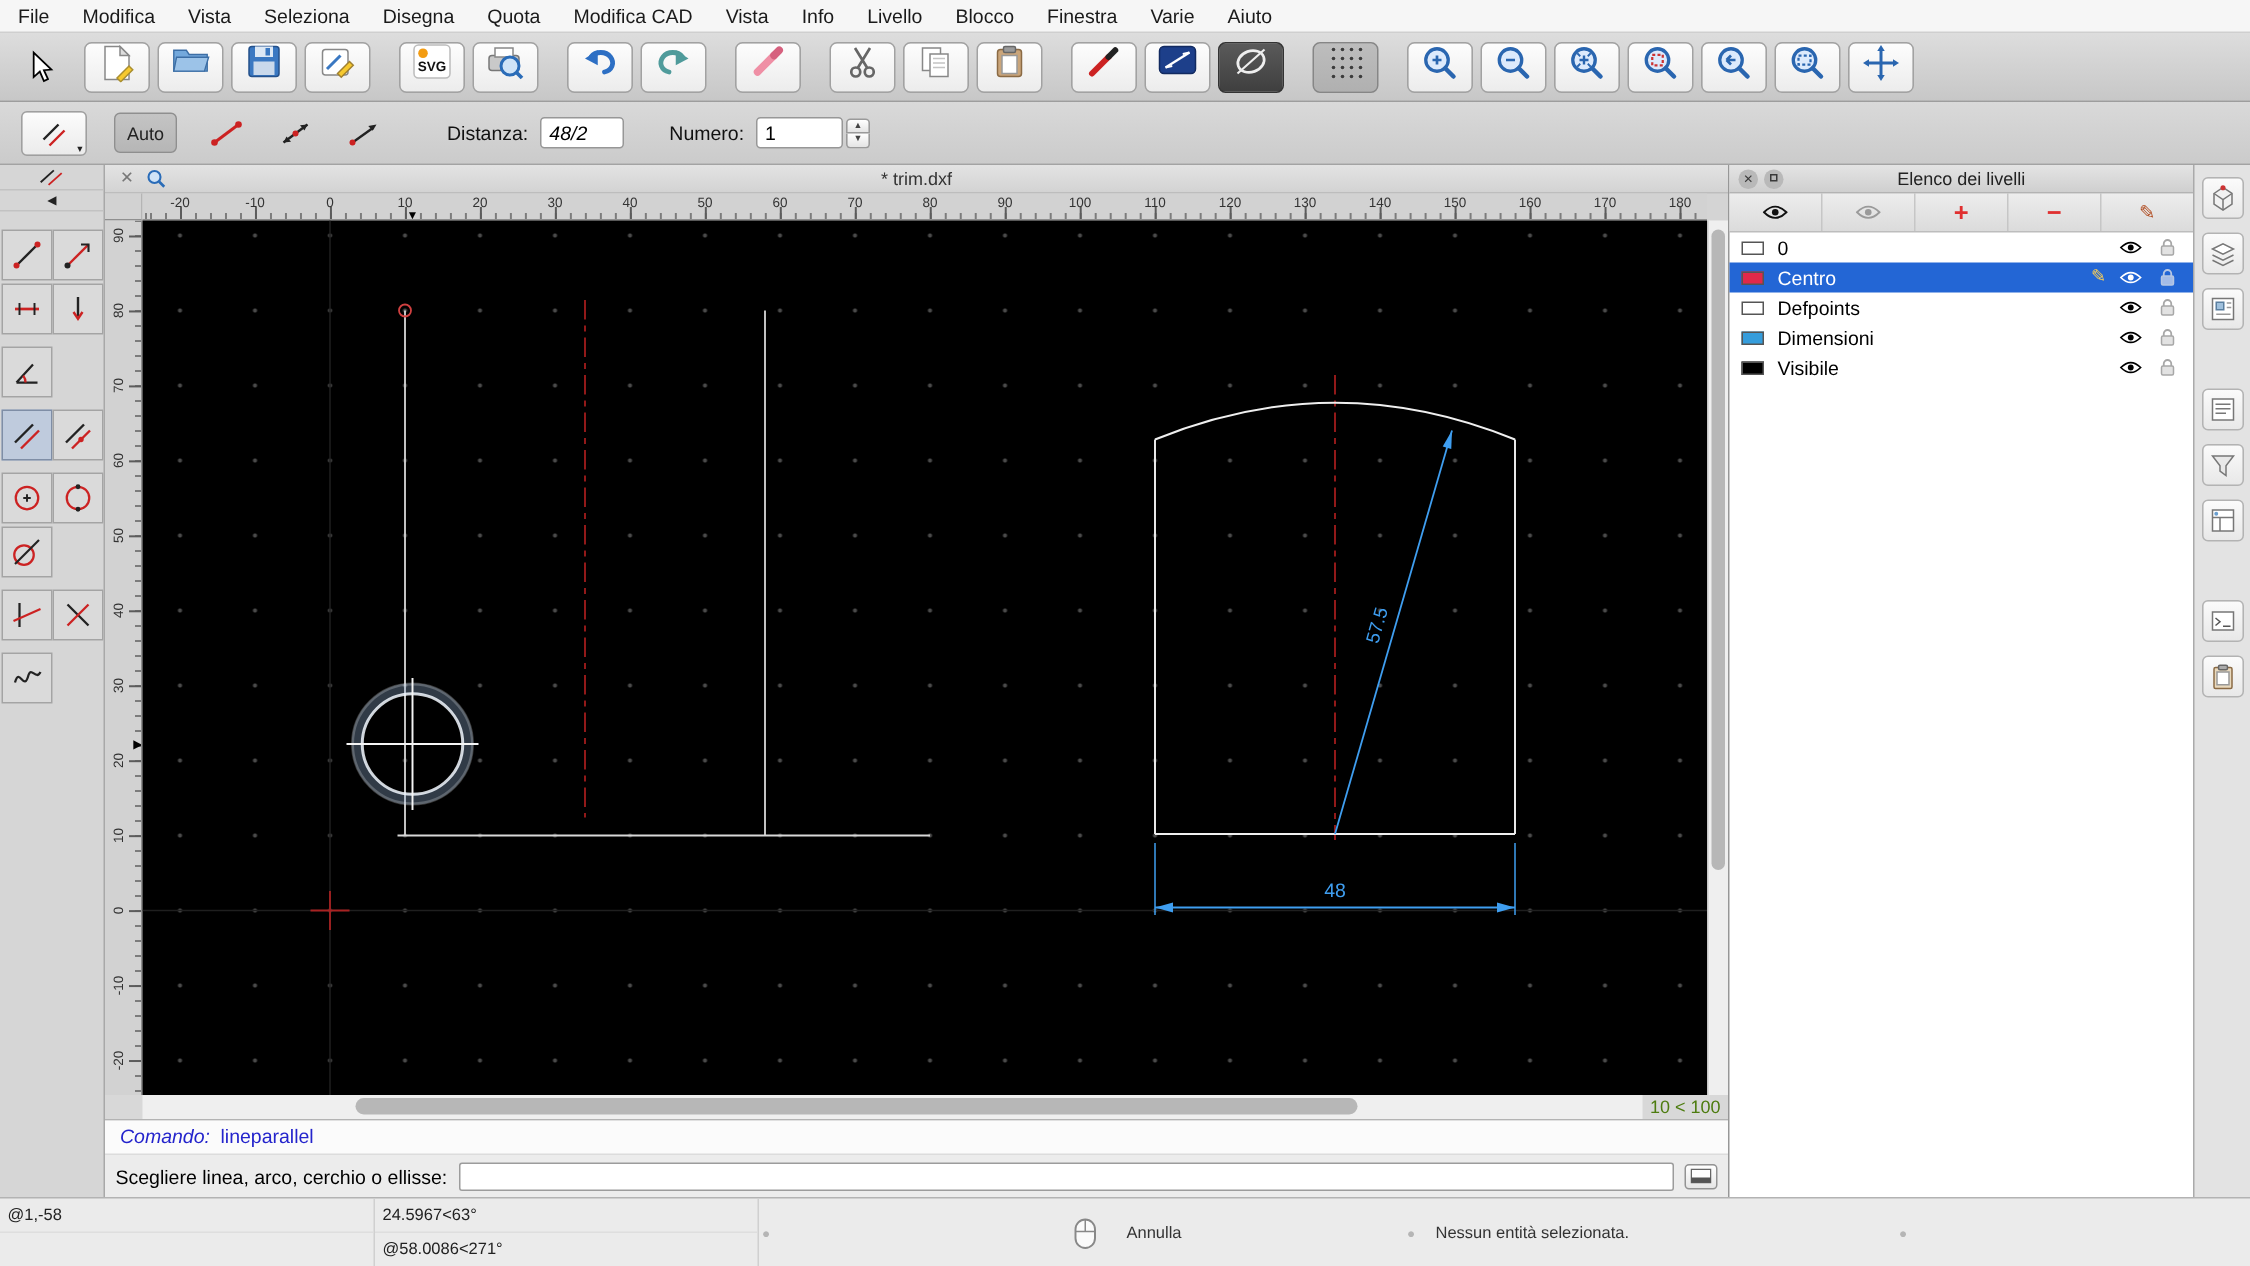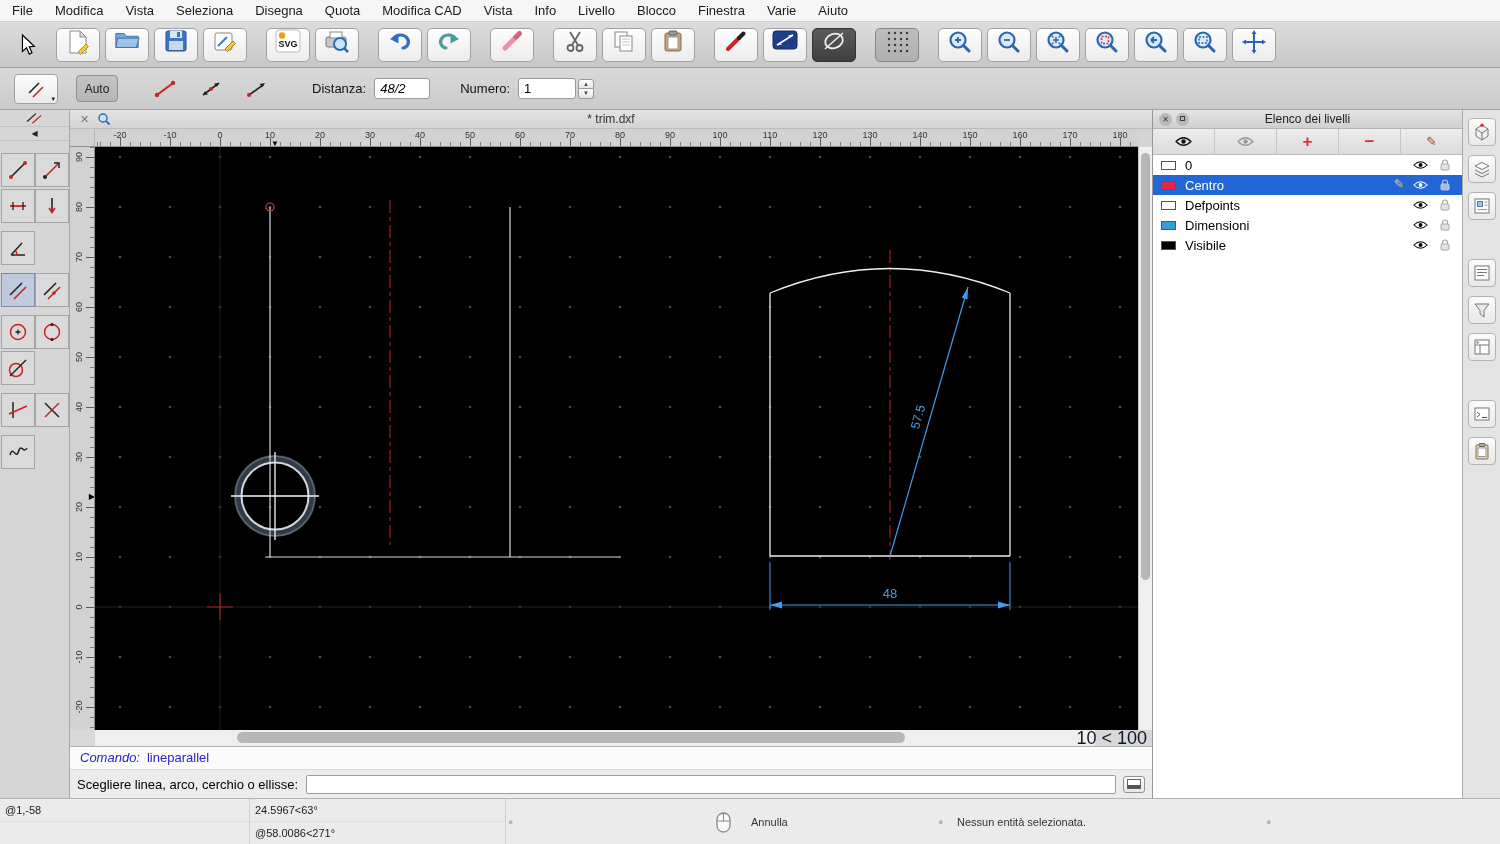--- a/index.html
+++ b/index.html
@@ -16,21 +16,21 @@
   .tbcursor{width:30px;display:flex;justify-content:center;margin-right:14px}
   .tbbtn{width:44px;height:34px;border:1px solid #a2a2a2;border-radius:5px;background:linear-gradient(#fdfdfd,#ececec);display:flex;align-items:flex-start;justify-content:center;margin-right:5px;flex:none}
   .tbbtn.pressed{background:linear-gradient(#bdbdbd,#b0b0b0);border-color:#868686}
   .tbbtn.presseddark{background:linear-gradient(#5a5a5a,#3f3f3f);border-color:#333}
   .gap{width:14px;flex:none}
 
   
   .tb2{position:absolute;top:68px;left:0;right:0;height:42px;background:linear-gradient(#d9d9d9,#cbcbcb);border-bottom:1px solid #a3a3a3;display:flex;align-items:center;padding-left:14px;font-size:13px}
   .curtool{position:relative;width:44px;height:30px;border:1px solid #9f9f9f;border-radius:4px;background:linear-gradient(#fcfcfc,#ebebeb);display:flex;align-items:center;justify-content:center;margin-right:18px}
   .curtool .dd{position:absolute;right:2px;bottom:0;font-size:7px;color:#222}
-  .autobtn{width:42px;height:27px;border:1px solid #8f8f8f;border-radius:4px;background:linear-gradient(#c4c4c4,#b6b6b6);font-size:12px;color:#222;display:flex;align-items:center;justify-content:center;margin-right:26px}
+  .autobtn{width:42px;height:27px;border:1px solid #8f8f8f;border-radius:4px;background:linear-gradient(#c4c4c4,#b6b6b6);font-size:12px;color:#222;display:flex;align-items:center;justify-content:center;margin-right:12px}
   .flatbtn{width:42px;height:30px;border:none;background:transparent;display:flex;align-items:center;justify-content:center;margin-right:4px}
   .optlbl{margin-left:30px;margin-right:8px;color:#111}
   .txtin{height:21px;border:1px solid #979797;border-radius:3px;background:#fff;font:13px "Liberation Sans",sans-serif;padding:0 5px;color:#000}
   .numwrap{display:flex;align-items:center}
   .spin{display:flex;flex-direction:column;margin-left:2px}
   .spin span{width:16px;height:10px;border:1px solid #9a9a9a;background:linear-gradient(#fff,#e4e4e4);font-size:6px;line-height:8px;text-align:center;color:#444}
   .spin span:first-child{border-radius:3px 3px 0 0}
   .spin span:last-child{border-radius:0 0 3px 3px;border-top:none}
 
   
@@ -60,21 +60,21 @@
   .vr-maj{position:absolute;top:0;bottom:0;right:0;width:8px;background:repeating-linear-gradient(to bottom,#5c5c5c 0 1px,transparent 1px 50px);background-position-y:10px}
   .vl{position:absolute;left:9px;transform:translate(-50%,-50%) rotate(-90deg);white-space:nowrap}
   .vmark{position:absolute;right:-1px;top:349px;transform:translateY(-50%);font-size:8px;color:#000}
   .canvas{position:absolute;top:37px;left:25px;width:1043px;height:583px;background-color:#000;background-image:radial-gradient(circle,#4a4a4a 1px,transparent 1.7px);background-size:50px 50px;background-position:0 -15px}
   .canvas svg{position:absolute;inset:0}
   .vscroll{position:absolute;top:37px;right:0;width:14px;height:583px;background:#efefef;border-left:1px solid #c6c6c6}
   .vthumb{position:absolute;left:2px;width:9px;border-radius:5px;background:#b7b7b7;top:6px;height:427px}
   .bottomrow{position:absolute;top:620px;left:0;right:0;height:17px;background:#d8d8d8;border-bottom:1px solid #b3b3b3}
   .hscroll{position:absolute;left:25px;top:0;width:1000px;height:16px;background:#efefef}
   .hthumb{position:absolute;top:2px;height:11px;border-radius:6px;background:#b7b7b7;left:142px;width:668px}
-  .zoomlabel{position:absolute;right:5px;top:0;line-height:16px;font-size:18px;color:#0f172a}
+  .zoomlabel{position:absolute;right:5px;top:0;line-height:16px;font-size:12px;color:#4d7c0f}
   .cmdhist{position:absolute;top:637px;left:0;right:0;height:23px;background:#fbfbfb;border-bottom:1px solid #dcdcdc;font-size:13px;line-height:22px;padding-left:10px;color:#2424cc}
   .cmdhist .lbl{font-style:italic;margin-right:7px}
   .cmdrow{position:absolute;top:660px;left:0;right:0;height:28px;background:#ececec;display:flex;align-items:center;padding:0 7px;font-size:13px;color:#000}
   .cmdinput{flex:1;height:19px;margin-left:8px;border:1px solid #9c9c9c;border-radius:2px;background:#fff;font:13px "Liberation Sans",sans-serif;padding:0 4px}
   .kbdbtn{width:22px;height:17px;margin-left:7px;border:1px solid #939393;border-radius:3px;background:linear-gradient(#fff,#e6e6e6);display:flex;align-items:center;justify-content:center}
 
   
   .layerpanel{position:absolute;top:110px;left:1152px;width:310px;height:688px;background:#fff;border-left:1px solid #979797}
   .lp-head{position:relative;height:19px;background:linear-gradient(#e4e4e4,#cfcfcf);border-bottom:1px solid #b3b3b3;font-size:12px;color:#222;text-align:center;line-height:18px}
   .lp-circ{position:absolute;top:3px;width:13px;height:13px;border-radius:50%;background:#b9b9b9;color:#3a3a3a;font-size:8px;line-height:13px;text-align:center}

